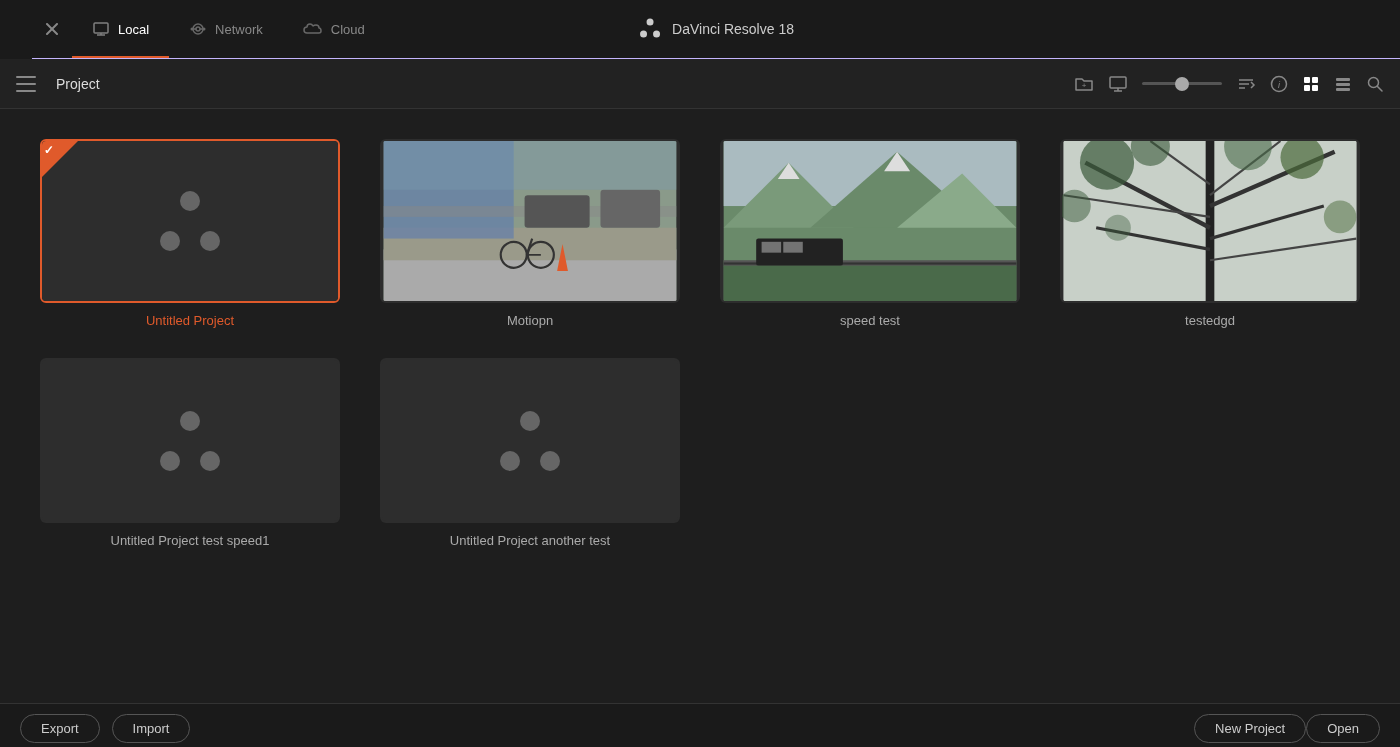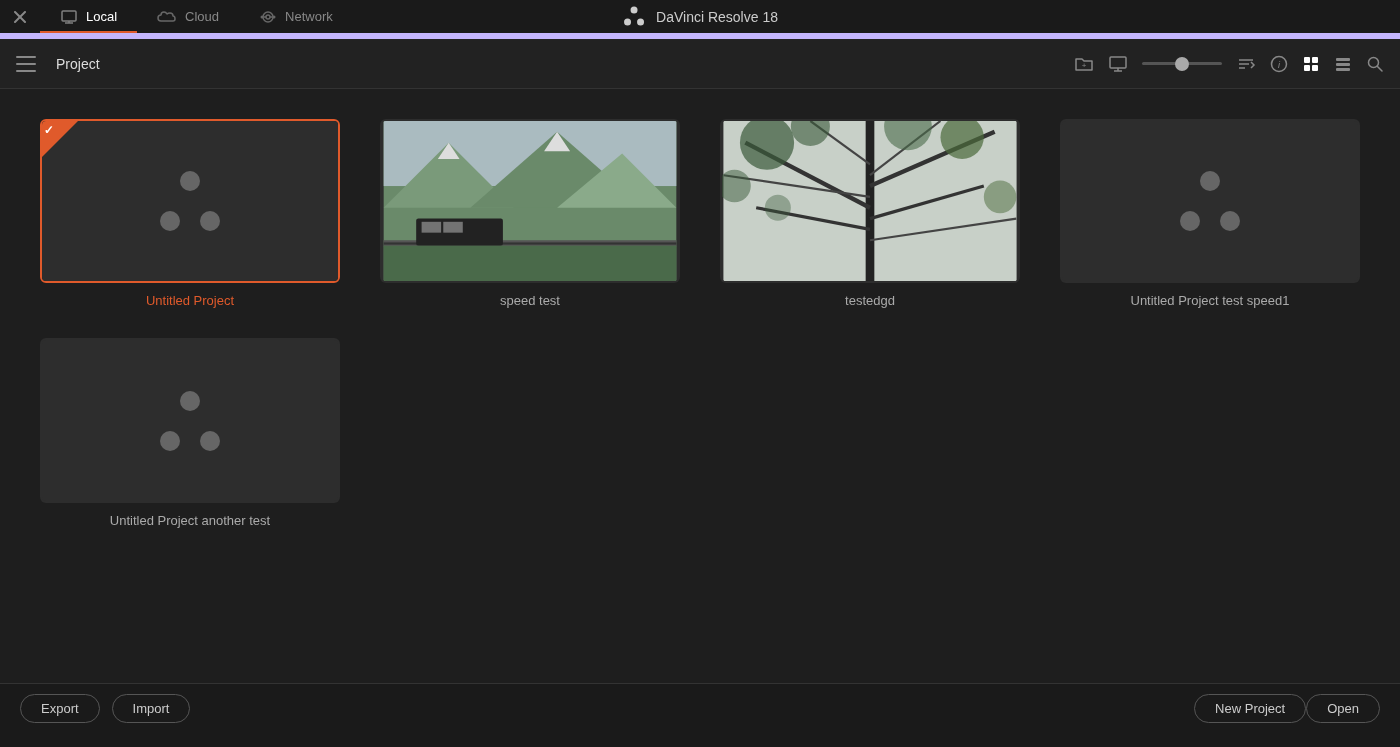--- a/index.html
+++ b/index.html
@@ -7,26 +7,27 @@
       width: 1400px;
       height: 747px;
       background: #1a1a1a;
       font-family: -apple-system, BlinkMacSystemFont, 'Segoe UI', sans-serif;
       color: #ccc;
       overflow: hidden;
     }
 
     
     .top-nav {
-      height: 39px;
+      height: 59px;
       background: #1a1a1a;
       display: flex;
       align-items: center;
       position: relative;
-      border-bottom: 6px solid #c4b5fd;
+      border-bottom: 1px solid #c4b5fd;
+      margin-left: 32px;
     }
     .close-btn {
       width: 40px;
       height: 53px;
       display: flex;
       align-items: center;
       justify-content: center;
       cursor: pointer;
       color: #888;
       font-size: 14px;
@@ -273,35 +274,35 @@
   <div class="nav-tabs">
     <div class="nav-tab active">
       <svg class="tab-icon" width="18" height="18" viewBox="0 0 18 18">
         <rect x="2" y="3" width="14" height="10" rx="1" fill="none" stroke="#aaa" stroke-width="1.5"></rect>
         <line x1="5" y1="15" x2="13" y2="15" stroke="#aaa" stroke-width="1.5"></line>
         <line x1="9" y1="13" x2="9" y2="15" stroke="#aaa" stroke-width="1.5"></line>
       </svg>
       <span>Local</span>
     </div>
     <div class="nav-tab">
-      <svg class="tab-icon" width="20" height="18" viewBox="0 0 20 18">
-        <path d="M4 13 Q1 13 1 10 Q1 7 4 7 Q4 4 7 4 Q9 4 10 6 Q11 5 13 5 Q16 5 16 8 Q18 8 18 11 Q18 13 16 13 Z" fill="none" stroke="#888" stroke-width="1.5" stroke-linejoin="round"></path>
-      </svg>
-      <span>Cloud</span>
-    </div>
-    <div class="nav-tab">
       <svg class="tab-icon" width="18" height="18" viewBox="0 0 18 18">
         <circle cx="9" cy="9" r="2" fill="none" stroke="#888" stroke-width="1.5"></circle>
         <circle cx="9" cy="9" r="5" fill="none" stroke="#888" stroke-width="1.5"></circle>
         <circle cx="3" cy="9" r="1.5" fill="#888"></circle>
         <circle cx="15" cy="9" r="1.5" fill="#888"></circle>
         <line x1="4.5" y1="9" x2="7" y2="9" stroke="#888" stroke-width="1.5"></line>
         <line x1="11" y1="9" x2="13.5" y2="9" stroke="#888" stroke-width="1.5"></line>
       </svg>
       <span>Network</span>
+    </div>
+    <div class="nav-tab">
+      <svg class="tab-icon" width="20" height="18" viewBox="0 0 20 18">
+        <path d="M4 13 Q1 13 1 10 Q1 7 4 7 Q4 4 7 4 Q9 4 10 6 Q11 5 13 5 Q16 5 16 8 Q18 8 18 11 Q18 13 16 13 Z" fill="none" stroke="#888" stroke-width="1.5" stroke-linejoin="round"></path>
+      </svg>
+      <span>Cloud</span>
     </div>
   </div>
 
   <div class="app-title">
 
     <svg class="resolve-logo" viewBox="0 0 24 24">
       <circle cx="12" cy="5" r="3.5" fill="#ccc"></circle>
       <circle cx="5.5" cy="17" r="3.5" fill="#ccc"></circle>
       <circle cx="18.5" cy="17" r="3.5" fill="#ccc"></circle>
     </svg>
@@ -389,20 +390,46 @@
             <div class="dot dot-top"></div>
             <div class="dot dot-bl"></div>
             <div class="dot dot-br"></div>
           </div>
         </div>
         <div class="selected-corner"></div>
       </div>
       <span class="project-name">Untitled Project</span>
     </div>
 
+    <div class="project-item">
+      <div class="project-thumbnail">
+        <svg width="100%" height="100%" viewBox="0 0 270 148" style="position:absolute;top:0;left:0;">
+
+          <rect width="270" height="148" fill="#8a9a8a"></rect>
+          <rect y="100" width="270" height="48" fill="#aaa"></rect>
+          <rect y="80" width="270" height="30" fill="#9a9a8a"></rect>
+
+          <rect x="0" y="0" width="120" height="90" fill="#5a7ab0" opacity="0.6"></rect>
+          <rect x="0" y="60" width="270" height="10" fill="#888" opacity="0.5"></rect>
+
+          <rect x="130" y="50" width="60" height="30" rx="3" fill="#555"></rect>
+          <rect x="200" y="45" width="55" height="35" rx="3" fill="#666"></rect>
+
+          <circle cx="120" cy="105" r="12" fill="none" stroke="#333" stroke-width="2"></circle>
+          <circle cx="145" cy="105" r="12" fill="none" stroke="#333" stroke-width="2"></circle>
+          <line x1="132" y1="105" x2="137" y2="90" stroke="#333" stroke-width="2"></line>
+          <line x1="132" y1="105" x2="145" y2="105" stroke="#333" stroke-width="1.5"></line>
+
+          <polygon points="160,120 165,95 170,120" fill="#e05a2b"></polygon>
+
+          <rect width="270" height="45" fill="#7a9ab0" opacity="0.4"></rect>
+        </svg>
+      </div>
+      <span class="project-name">Motiopn</span>
+    </div>
 
     <div class="project-item">
       <div class="project-thumbnail">
         <svg width="100%" height="100%" viewBox="0 0 270 148" style="position:absolute;top:0;left:0;">
 
           <rect width="270" height="148" fill="#6a8a6a"></rect>
 
           <rect width="270" height="60" fill="#aabbc0"></rect>
 
           <polygon points="0,80 60,20 120,80" fill="#7a9a7a"></polygon>

